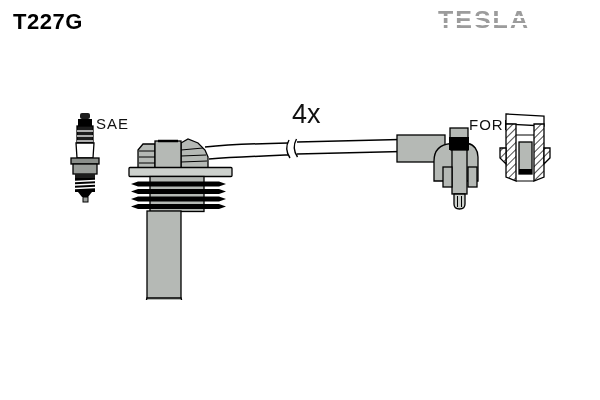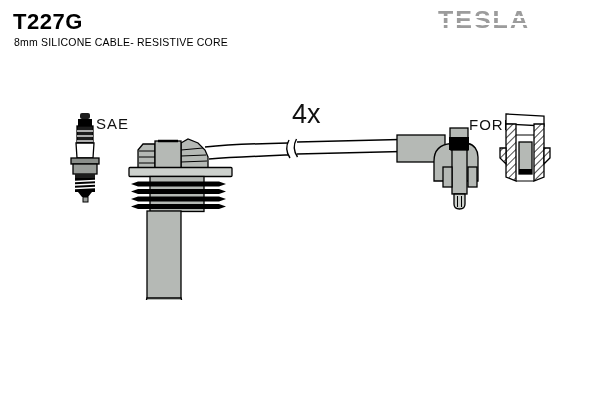--- a/index.html
+++ b/index.html
@@ -43,21 +43,20 @@
   .wline{stroke:#ffffff;stroke-width:1.3;}
   .label{font-family:"Liberation Sans",sans-serif;font-size:15px;fill:#111;letter-spacing:1px;}
   .label-big{font-family:"Liberation Sans",sans-serif;font-size:27px;fill:#111;}
 </style>
 </head>
 <body>
 
 <div class="canvas">
 
   <div class="part-number">T227G</div>
-  <div class="subtitle">8mm SILICONE CABLE- RESISTIVE CORE</div>
 
   <div class="tesla-logo">
     <div class="tesla-text">TESLA</div>
     <div class="logo-stripe stripe-1"></div>
     <div class="logo-stripe stripe-2"></div>
   </div>
 
   <svg class="diagram" width="600" height="400" viewBox="0 0 600 400">
     <defs>
       <pattern id="hatch" width="5" height="5" patternUnits="userSpaceOnUse" patternTransform="rotate(45)">

